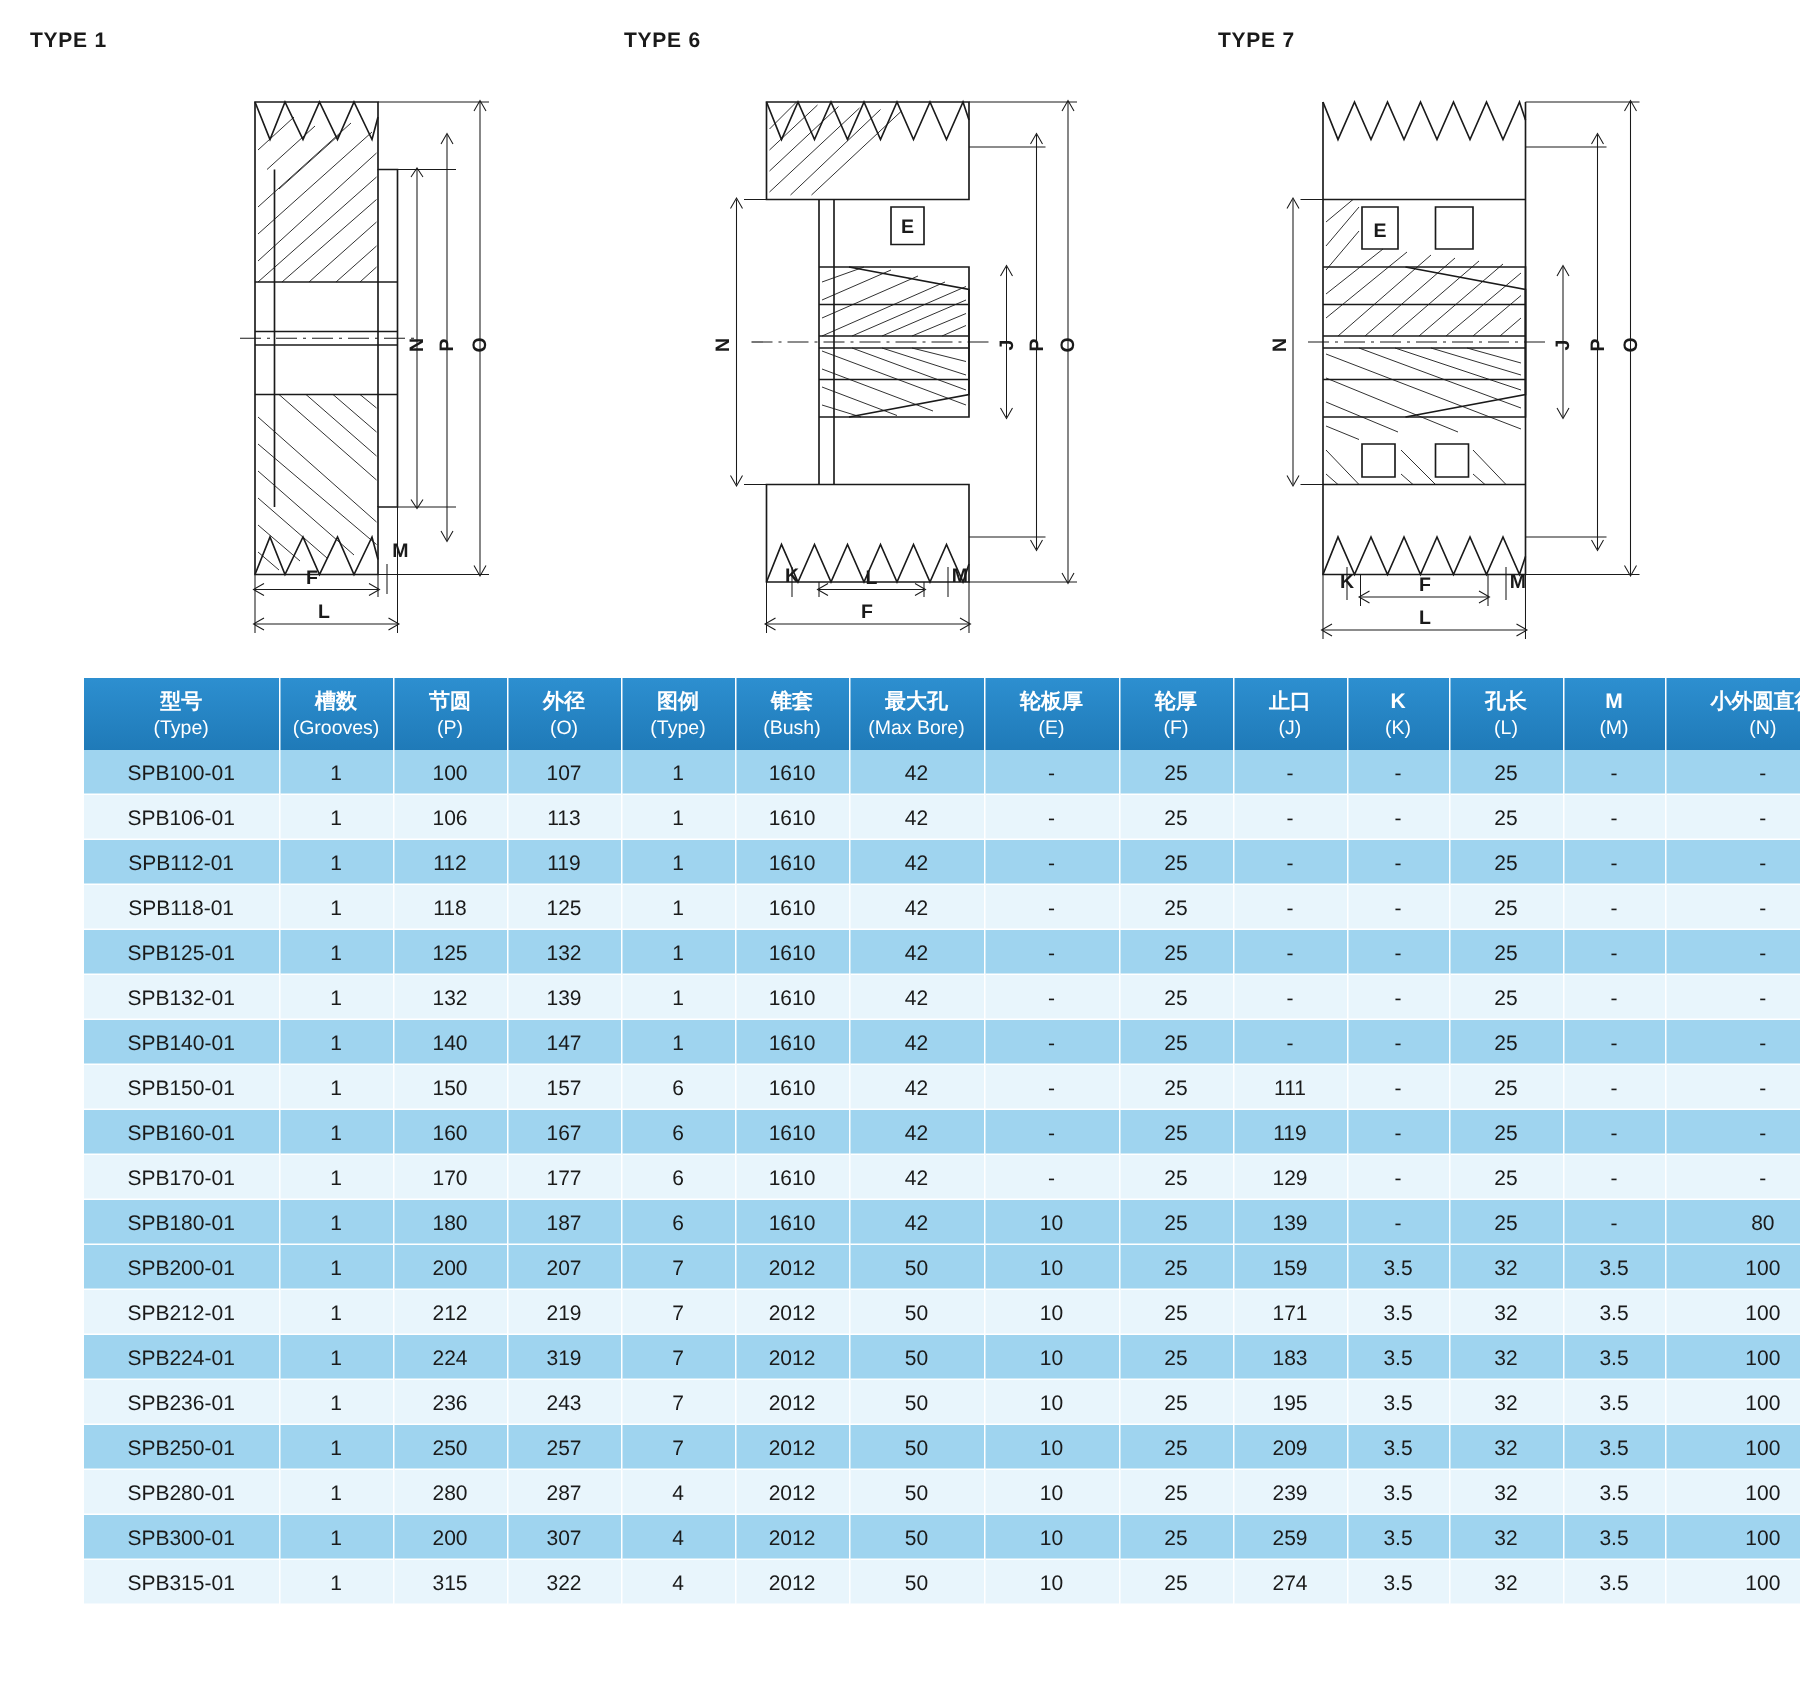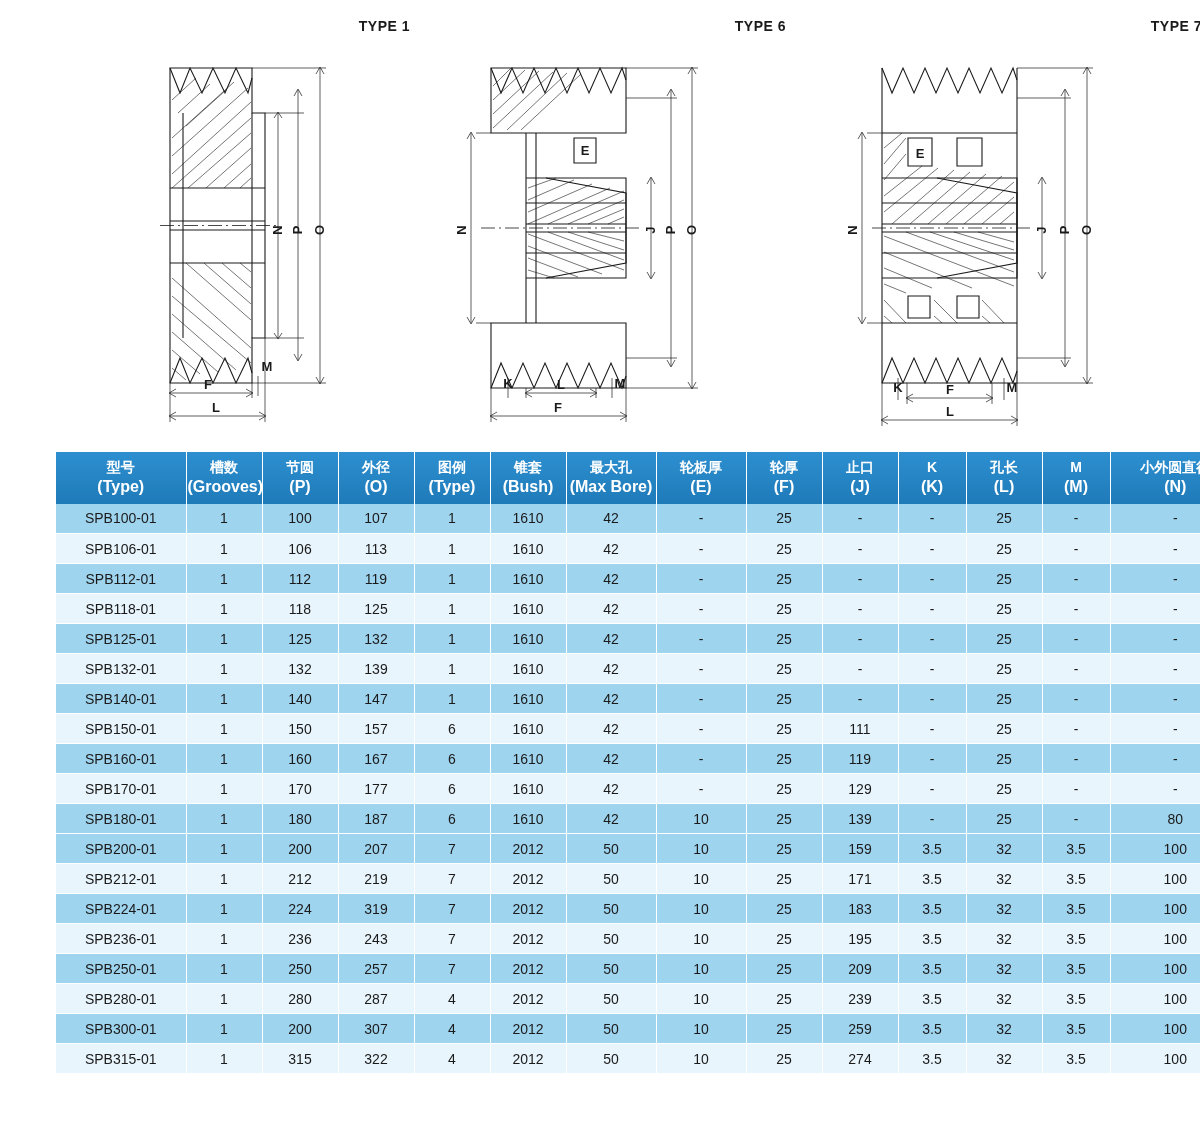--- a/index.html
+++ b/index.html
@@ -22,27 +22,27 @@
     width: 1200px;
     height: 440px;
   }
   .diagram {
     position: absolute;
     top: 0;
     width: 390px;
     height: 435px;
   }
   .diagram.d1 { left: 20px; }
-  .diagram.d2 { left: 396px; }
+  .diagram.d2 { left: 416px; }
   .diagram.d3 { left: 812px; }
   .diagram-title {
     position: absolute;
     top: 18px;
     width: 100%;
-    text-align: right;
+    text-align: left;
     font-size: 14px;
     font-weight: bold;
     color: #1a1a1a;
     letter-spacing: 0.5px;
   }
   .diagram svg { position: absolute; top: 38px; left: 0; }
 
   
   .table-wrap {
     position: absolute;
@@ -63,22 +63,22 @@
     font-weight: bold;
     line-height: 1.25;
     padding: 7px 1px;
     text-align: center;
     border-right: 1px solid #ffffff;
     vertical-align: middle;
   }
   thead th:last-child { border-right: none; }
   thead th .sub {
     display: block;
-    font-size: 16px;
-    font-weight: bold;
+    font-size: 13px;
+    font-weight: normal;
   }
   tbody td {
     font-size: 14px;
     color: #1a1a1a;
     text-align: center;
     padding: 5px 1px;
     border-right: 1px solid #ffffff;
     border-bottom: 1px solid #ffffff;
     height: 30px;
   }

